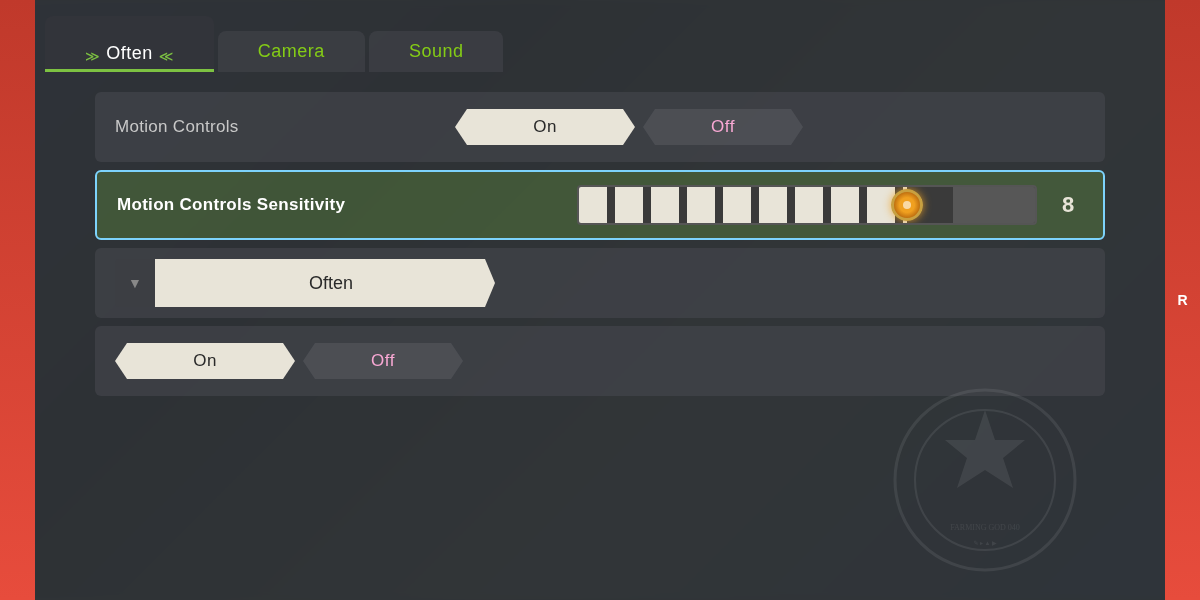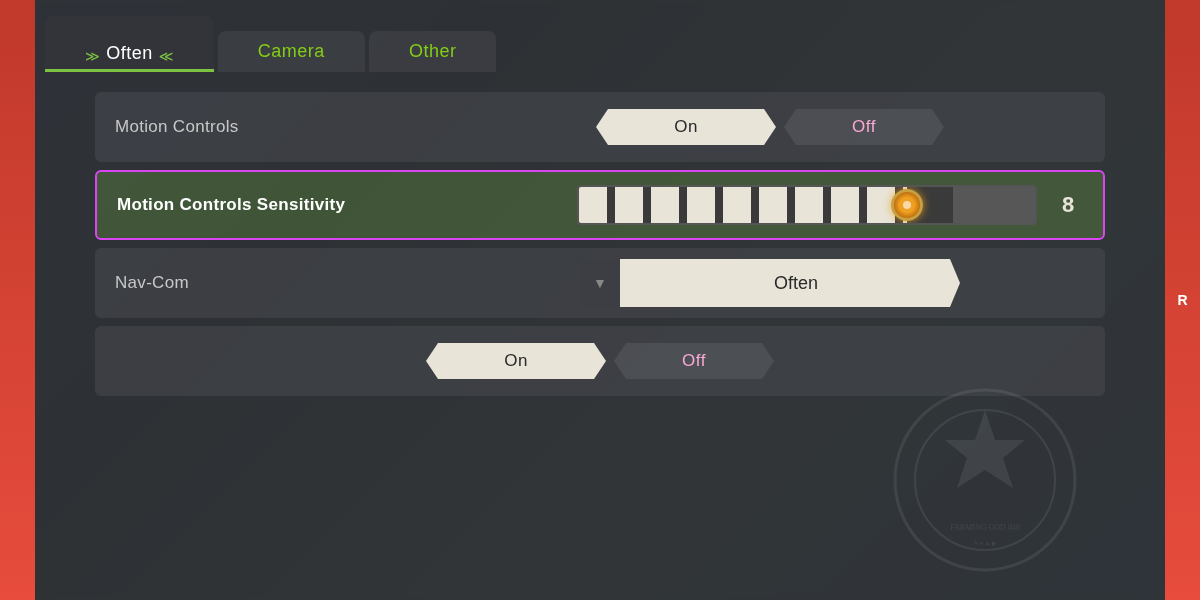--- a/index.html
+++ b/index.html
@@ -136,41 +136,41 @@
       align-items: center;
       background: rgba(70, 72, 78, 0.6);
       border-radius: 6px;
       padding: 0 20px;
       height: 70px;
       min-height: 70px;
     }
 
     .setting-row.highlighted {
       background: rgba(125, 194, 66, 0.25);
-      border: 2px solid #d946ef;
+      border: 2px solid #7dd3fc;
     }
 
     .setting-label {
       color: #c8c8c8;
       font-size: 17px;
       font-weight: 400;
       flex: 0 0 340px;
       letter-spacing: 0.3px;
     }
 
     .setting-row.highlighted .setting-label {
       color: #fff;
       font-weight: 600;
     }
 
     .setting-control {
       flex: 1;
       display: flex;
       align-items: center;
-      justify-content: center;
+      justify-content: flex-start;
     }
 
     
     .toggle-group {
       display: flex;
       align-items: center;
       gap: 8px;
     }
 
     .toggle-btn {
@@ -340,21 +340,21 @@
   <div class="tabs-container">
     <div class="tab active">
       <span class="tab-arrow-left">≫</span>
       <span>Often</span>
       <span class="tab-arrow-right">≪</span>
     </div>
     <div class="tab">
       <span>Camera</span>
     </div>
     <div class="tab">
-      <span>Other</span>
+      <span>Sound</span>
     </div>
   </div>
 
   <div class="content-area">
 
     <div class="setting-row">
       <span class="setting-label">Motion Controls</span>
       <div class="setting-control">
         <div class="toggle-group">
           <button class="toggle-btn selected">On</button>
@@ -371,21 +371,20 @@
             <div class="slider-fill-white"></div>
             <div class="slider-fill-gray"></div>
             <div class="slider-thumb"></div>
           </div>
           <span class="slider-value">8</span>
         </div>
       </div>
     </div>
 
     <div class="setting-row">
-      <span class="setting-label">Nav-Com</span>
       <div class="setting-control">
         <div class="dropdown-container">
           <div class="dropdown-arrow">▼</div>
           <div class="dropdown-value">Often</div>
         </div>
       </div>
     </div>
 
     <div class="setting-row">
       <div class="setting-control">

